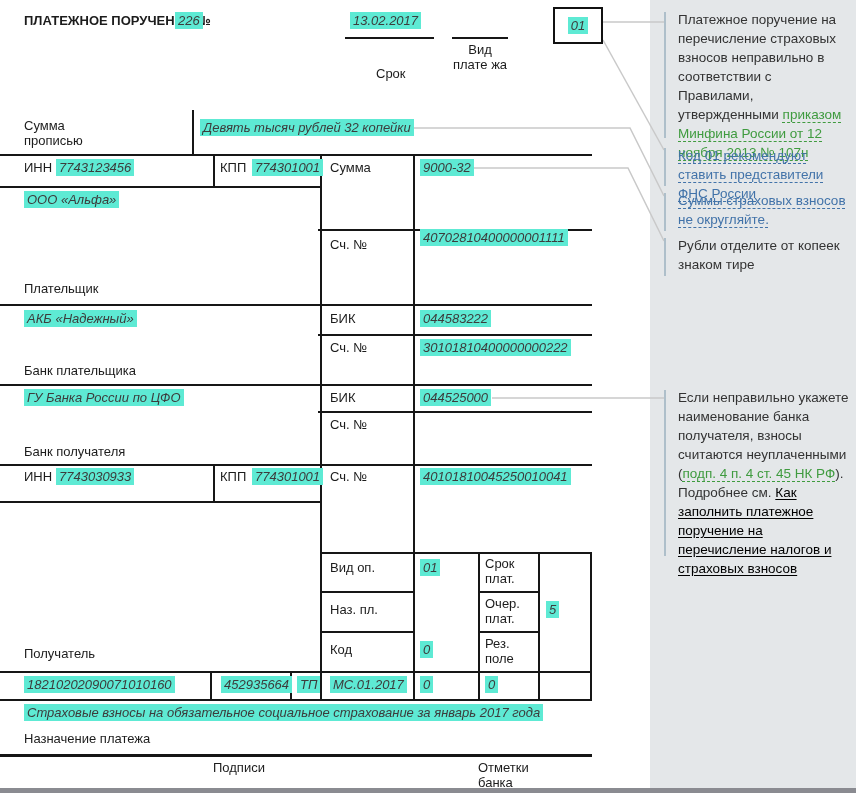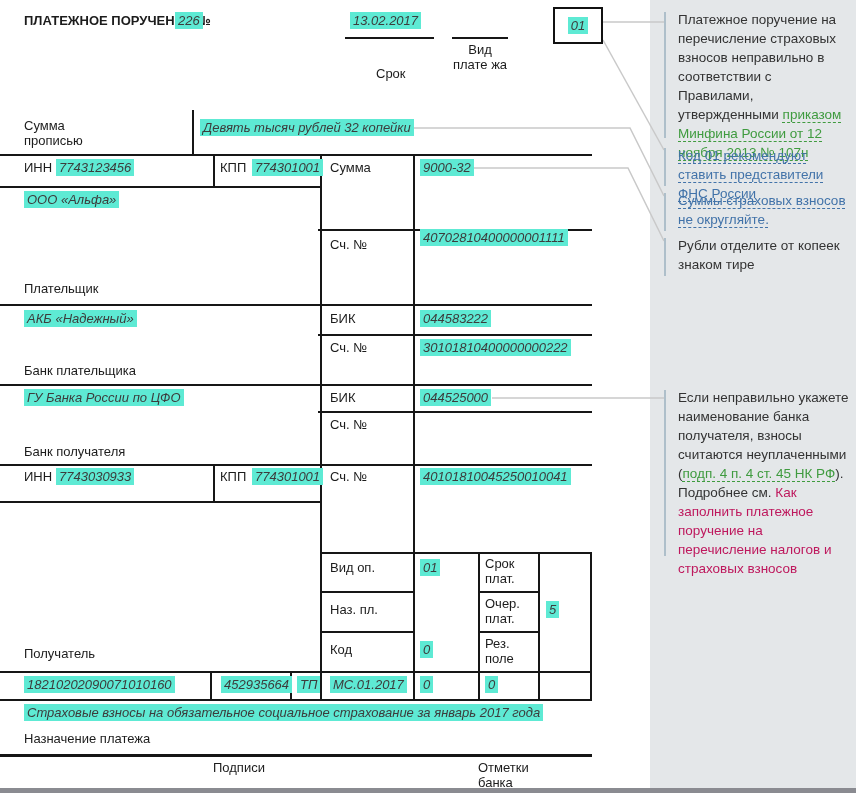--- a/index.html
+++ b/index.html
@@ -17,21 +17,21 @@
   .hline{height:2px;}
   .vline{width:2px;}
   .box01{position:absolute;left:553px;top:7px;width:46px;height:33px;border:2px solid #111;
          display:flex;align-items:center;justify-content:center;}
   .note{position:absolute;width:172px;font-size:13.5px;line-height:19px;color:#333;}
   .bar{position:absolute;left:664px;width:2px;background:#aebfca;}
   .green{color:#3f9b3f;text-decoration:underline;text-decoration-style:dashed;
          text-decoration-thickness:1px;text-underline-offset:3px;cursor:pointer;}
   .bluedash{color:#4273a9;text-decoration:underline;text-decoration-style:dashed;
          text-decoration-thickness:1px;text-underline-offset:3px;cursor:pointer;}
-  .bluesolid{color:#be185d;text-underline-offset:2px;cursor:pointer;}
+  .bluesolid{color:#000000;text-decoration:underline;text-underline-offset:2px;cursor:pointer;}
   .ctr{text-align:center;}
   .strip{position:absolute;left:0;top:788px;width:856px;height:5px;background:#8a8b91;}
 </style>
 </head>
 <body>
 
 <div class="page">
 
   <div class="sidebar-bg"></div>
 

